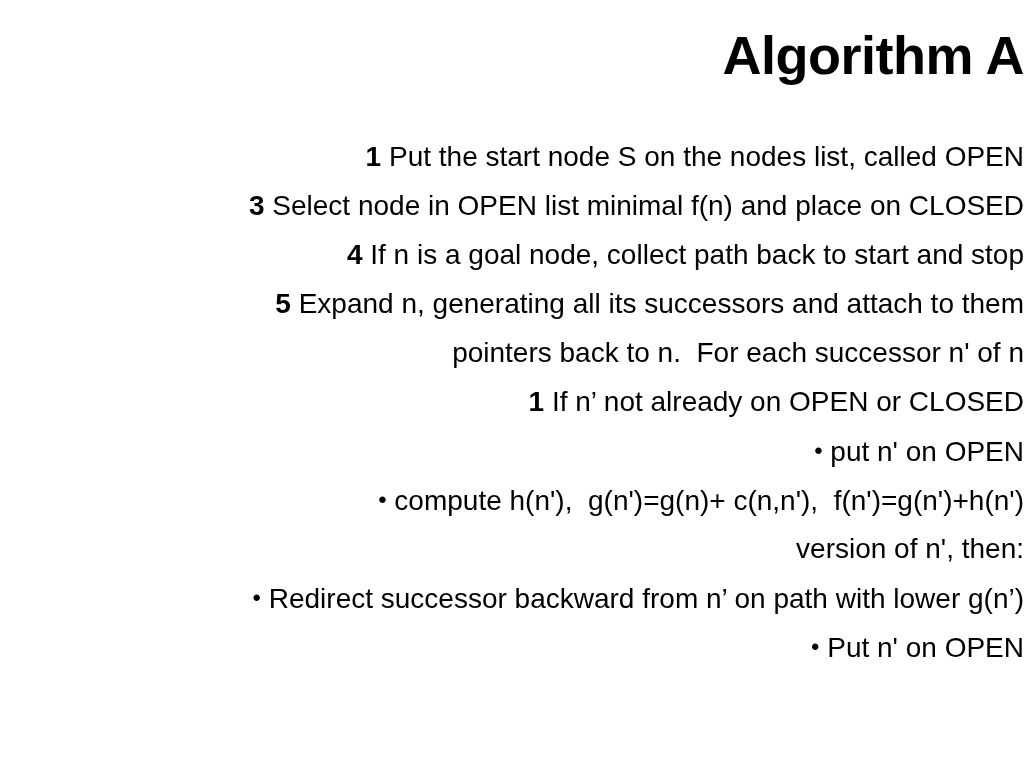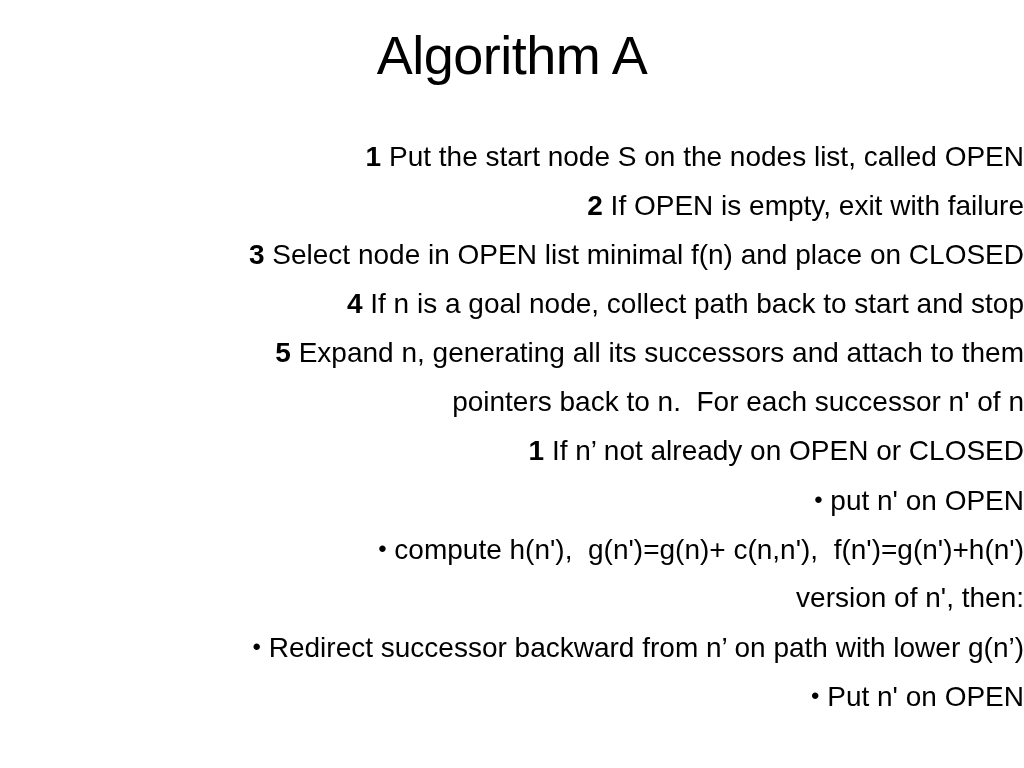--- a/index.html
+++ b/index.html
@@ -21,23 +21,23 @@
     height: 768px;
     background: #ffffff;
   }
 
   
   .slide-title {
     position: absolute;
     left: 0;
     top: 26px;
     width: 1024px;
-    text-align: center;
+    text-align: right;
     font-size: 54px;
-    font-weight: normal;
+    font-weight: bold;
     letter-spacing: -0.5px;
     line-height: 1.1;
     white-space: nowrap;
   }
 
   
   .outline {
     position: absolute;
     left: 0;
     top: 132px;
@@ -78,21 +78,20 @@
 <body>
 
 <div class="slide">
 
   <div class="slide-title">Algorithm A</div>
 
   <div class="outline">
 
     <div class="line lvl1"><span class="num">1</span><span class="txt"> Put the start node S on the nodes list, called OPEN</span></div>
 
-    <div class="line lvl1"><span class="num">2</span><span class="txt"> If OPEN is empty, exit with failure</span></div>
 
     <div class="line lvl1"><span class="num">3</span><span class="txt"> Select node in OPEN list minimal f(n) and place on CLOSED</span></div>
 
     <div class="line lvl1"><span class="num">4</span><span class="txt"> If n is a goal node, collect path back to start and stop</span></div>
 
     <div class="line lvl1"><span class="num">5</span><span class="txt"> Expand n, generating all its successors and attach to them</span></div>
 
     <div class="line lvl1-wrap"><span class="txt">pointers back to n.  For each successor n' of n</span></div>
 
     <div class="line lvl2"><span class="num">1</span><span class="txt"> If n’ not already on OPEN or CLOSED</span></div>

